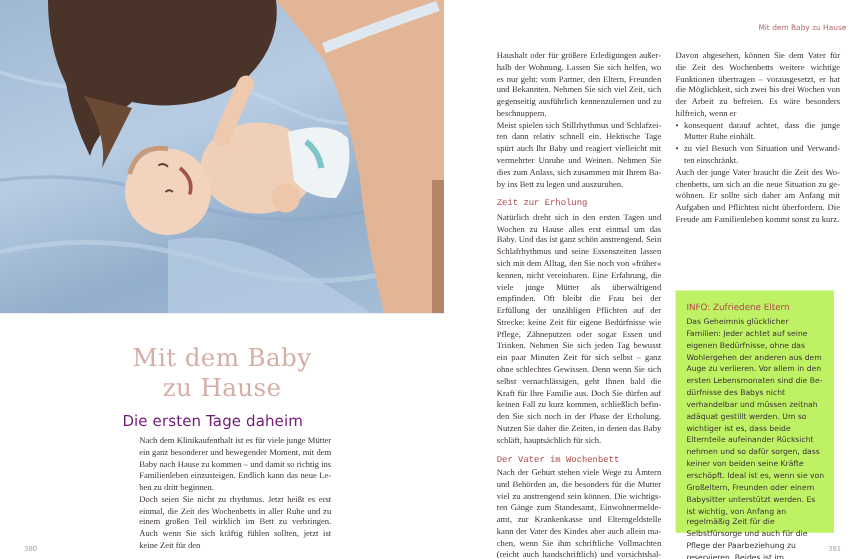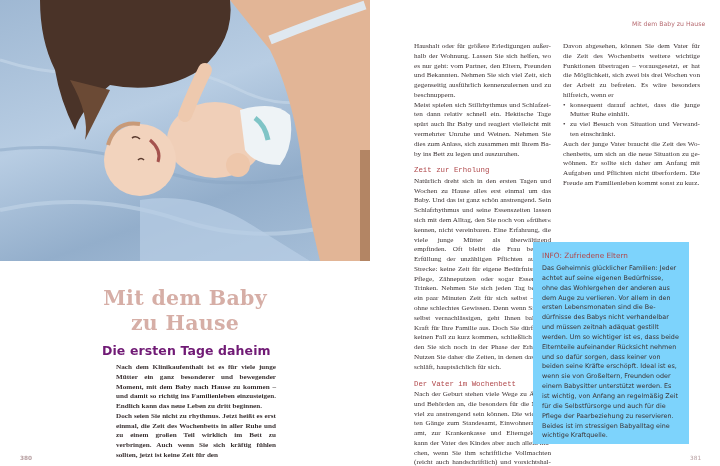--- a/index.html
+++ b/index.html
@@ -1,20 +1,20 @@
 <!DOCTYPE html>
 <html><head>
   <meta charset="utf-8">
   <style>
     * { margin: 0; padding: 0; box-sizing: border-box; }
     html, body { width: 720px; height: 466px; overflow: hidden; background: #ffffff; }
     body { position: relative; font-family: "Liberation Serif", serif; color: #3b3233; }
 
     .page { position: absolute; top: 0; height: 466px; background: #fff; }
-    .page-left { left: 0; width: 370px; font-weight: bold; }
+    .page-left { left: 0; width: 370px; }
 
     
     .photo { position: absolute; left: 0; top: 0; width: 370px; height: 261px; overflow: hidden;
       background: linear-gradient(160deg, #9fb8d3 0%, #b8cde3 40%, #93aecb 70%, #a9c1da 100%); }
     .photo svg { position: absolute; left: 0; top: 0; width: 370px; height: 261px; }
 
     .chapter-title { position: absolute; left: 80px; top: 286px; width: 210px; text-align: center;
       font-family: "DejaVu Serif", serif; font-size: 20.5px; line-height: 25px; color: #d6aea6; letter-spacing: 0.3px; }
     .section-title { position: absolute; left: 102px; top: 343px; font-family: "DejaVu Sans", sans-serif;
       font-size: 12.5px; color: #701a75; letter-spacing: 0.1px; }
@@ -30,21 +30,21 @@
 
     ul.bullets { list-style: none; }
     ul.bullets li { position: relative; padding-left: 7px; }
     ul.bullets li::before { content: "•"; position: absolute; left: 0; top: 0; color: #3b3233; }
 
     .running-head { position: absolute; left: 632px; top: 20px; font-family: "DejaVu Sans", sans-serif; font-size: 6.2px; color: #b66a70; }
     .page-num { position: absolute; top: 455px; font-family: "DejaVu Sans", sans-serif; font-size: 5.8px; color: #b8a0a2; }
     .page-num-left { left: 20px; }
     .page-num-right { left: 690px; }
 
-    .info-box { position: absolute; left: 533px; top: 242px; width: 156px; height: 202px; background: #7dd3fc; padding: 9px 8px 6px 9px; }
+    .info-box { position: absolute; left: 563px; top: 242px; width: 132px; height: 202px; background: #bef264; padding: 9px 8px 6px 9px; }
     .info-title { font-family: "DejaVu Sans", sans-serif; font-size: 7.3px; color: #b0484b; margin-bottom: 4px; }
     .info-body { font-family: "DejaVu Sans", sans-serif; font-size: 6.4px; line-height: 9.85px; color: #3b3233; }
   </style>
 </head>
 <body>
 
 <div class="page page-left">
   <div class="photo">
     <svg viewBox="0 0 370 261" preserveAspectRatio="none">
 

